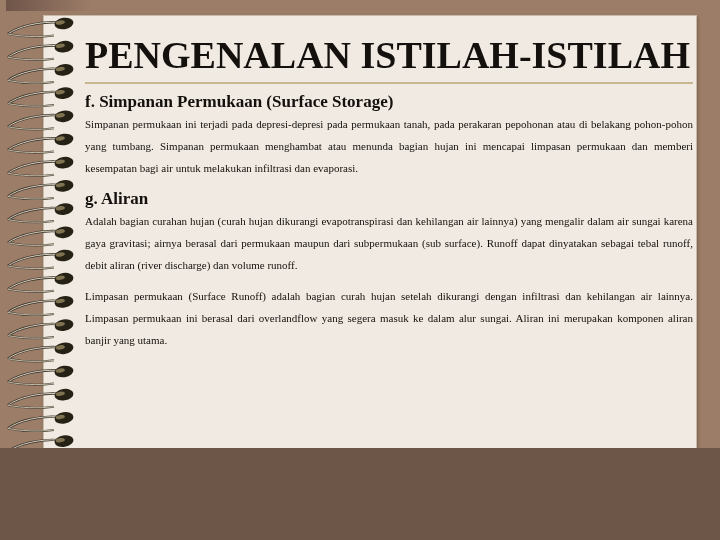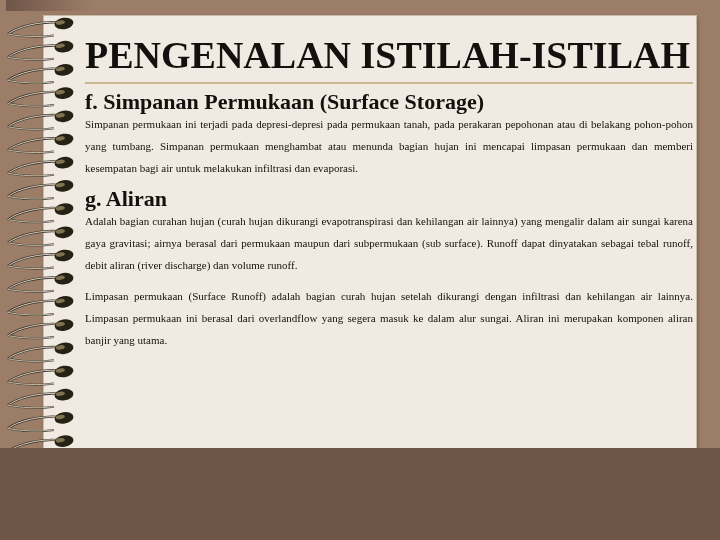--- a/index.html
+++ b/index.html
@@ -28,21 +28,21 @@
   }
   .title{
     font-size:38px;line-height:45px;font-weight:bold;
     color:#14100d;letter-spacing:0px;white-space:nowrap;
   }
   .rule{
     border:none;border-top:2px solid #c9b693;margin:4px 0 7px 0;height:0;
   }
   .para{margin:0 0 9px 0;}
   .para-heading{
-    font-size:22px;line-height:22px;font-weight:bold;text-align:left;
+    font-size:17px;line-height:22px;font-weight:bold;text-align:left;
   }
   .para-body{
     font-size:11px;line-height:22px;text-align:justify;
   }
 </style>
 </head>
 <body>
 
 <div class="slide">
 

